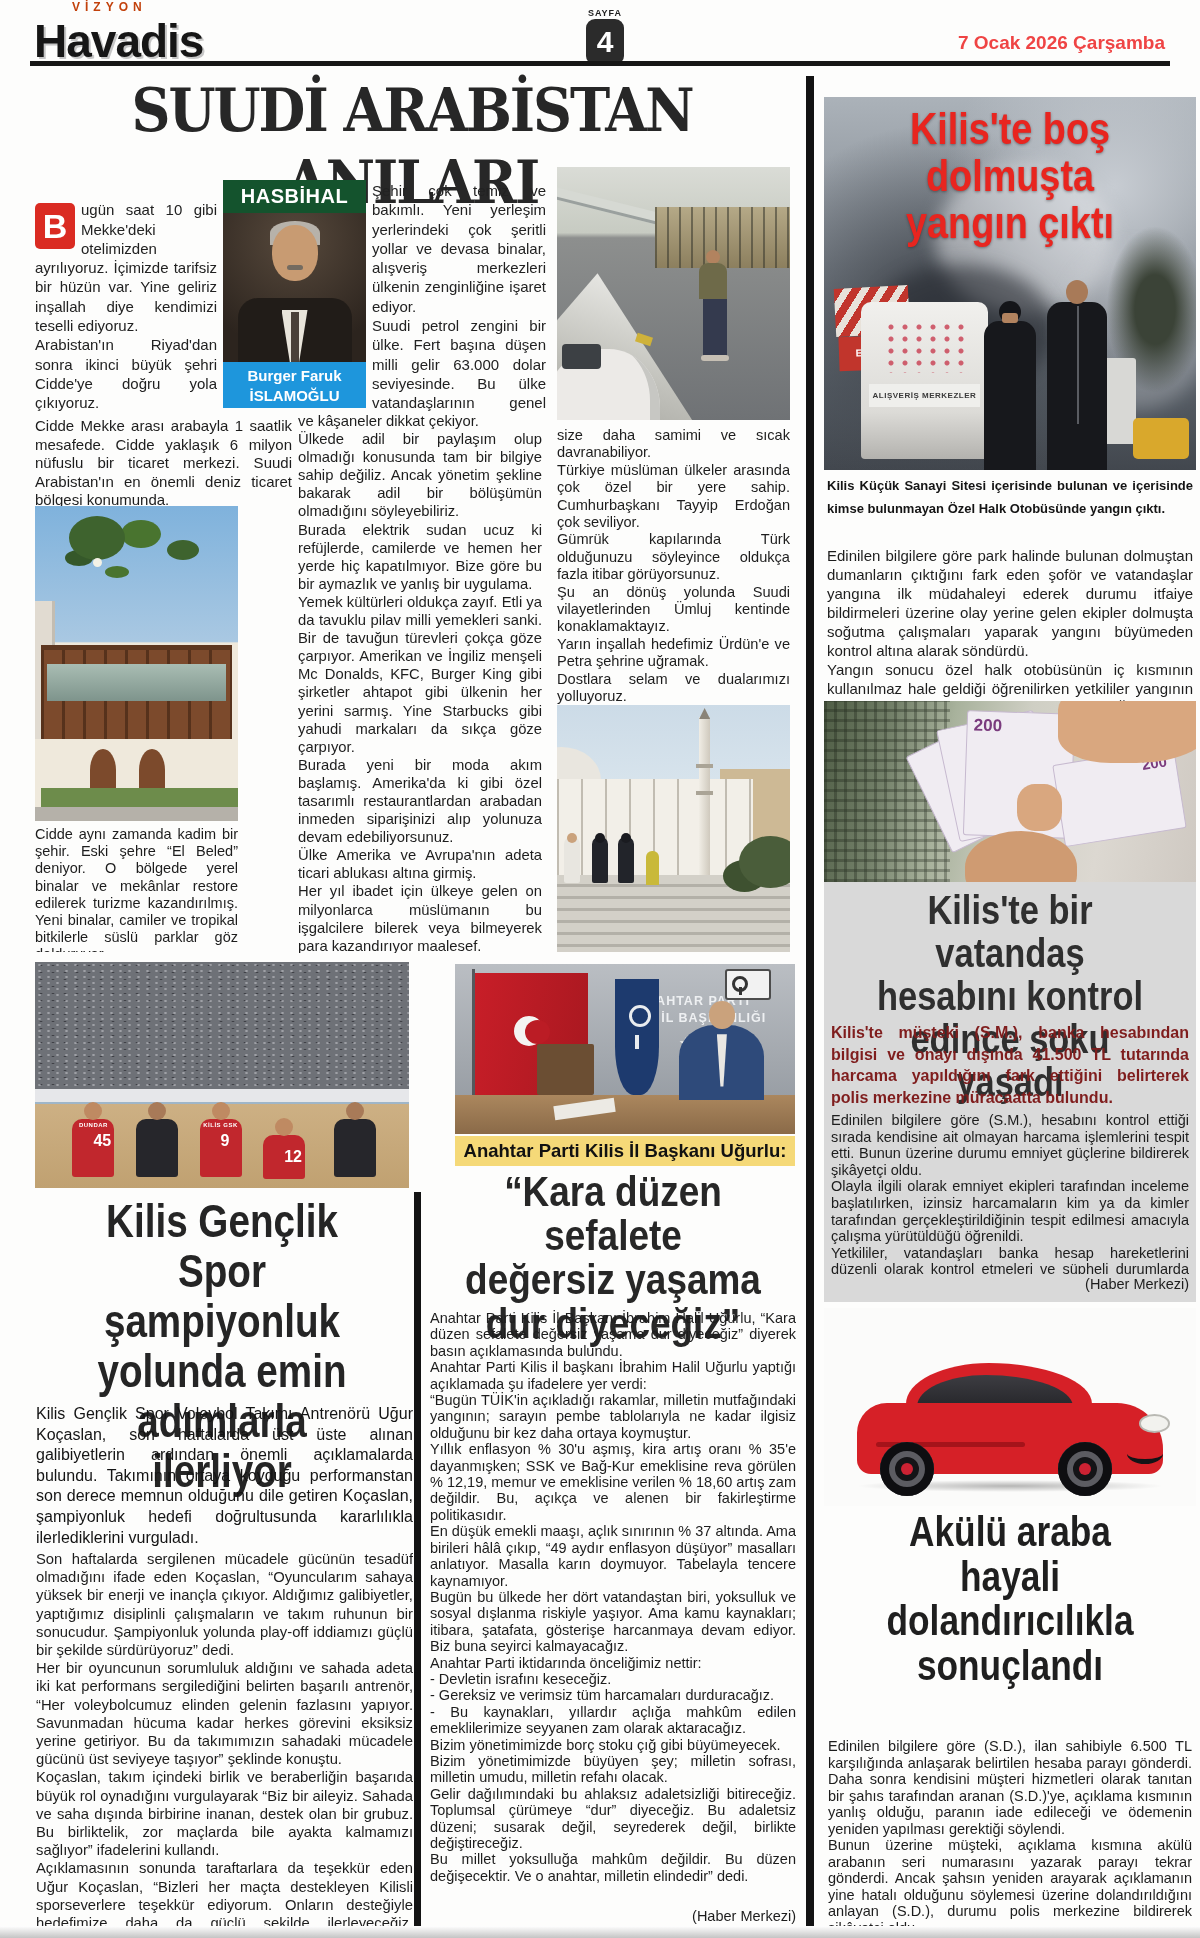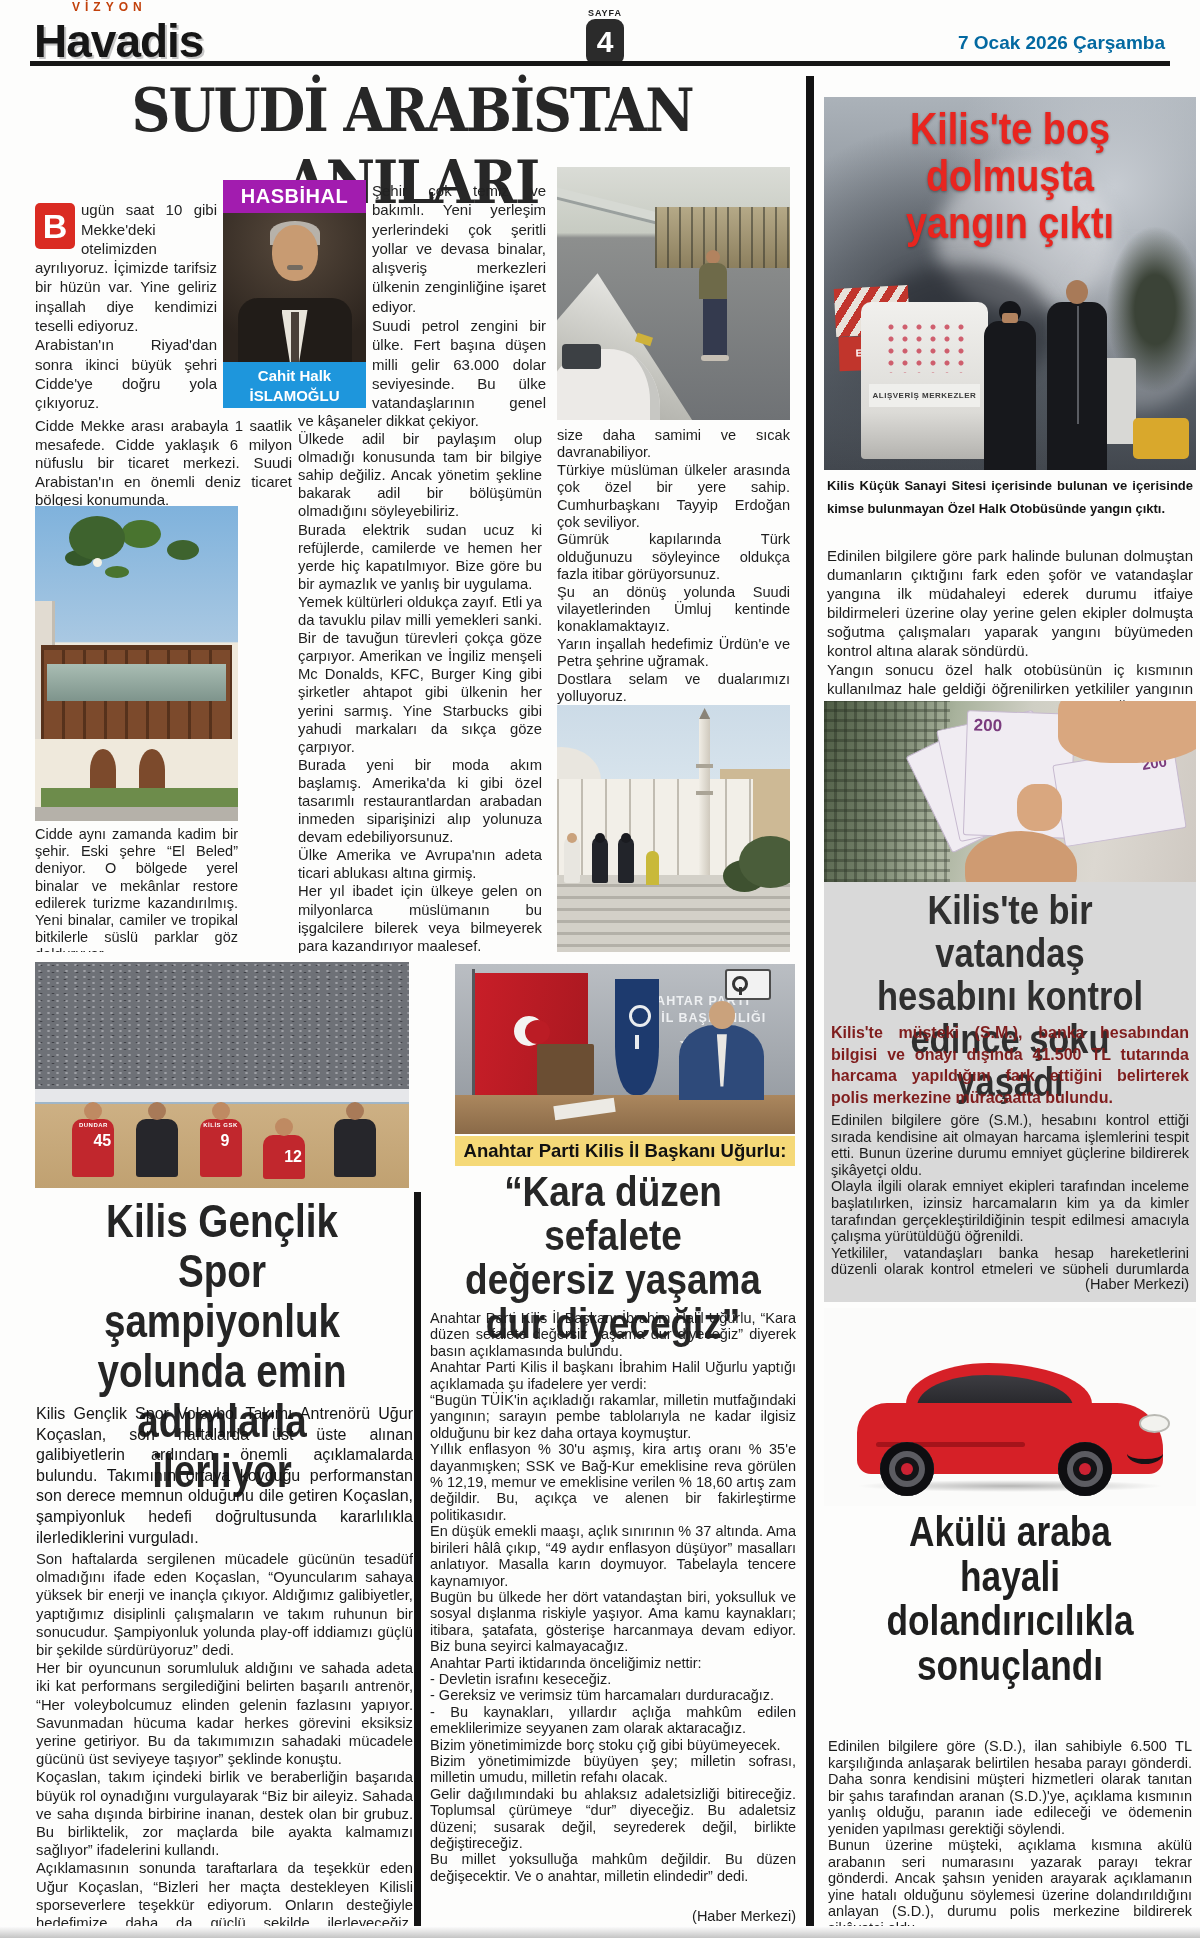--- a/index.html
+++ b/index.html
@@ -11,21 +11,21 @@
   .photo{position:absolute;overflow:hidden;background:#c9c9c9}
   .photo *{position:absolute}
 
   
   #brand-top{left:72px;top:0;font-size:12px;font-weight:800;letter-spacing:5px;color:#c2410c}
   #brand{left:34px;top:14px;font-size:46px;font-weight:900;letter-spacing:-1px;color:#161616;
          text-shadow:2px 2px 0 #c6c6c6}
   #sayfa-label{left:578px;top:8px;width:54px;text-align:center;font-size:9px;font-weight:800;letter-spacing:1px}
   #page-badge{left:586px;top:19px;width:38px;height:46px;background:#2b2b2b;border-radius:9px;
               color:#fff;font-size:30px;font-weight:800;display:flex;align-items:center;justify-content:center}
-  #date{right:35px;top:32px;font-size:19px;font-weight:700;color:#0369a1}
+  #date{right:35px;top:32px;font-size:19px;font-weight:700;color:#ef4444}
   #rule-header{left:30px;top:61px;width:1140px;height:5px;background:#161616}
   #rule-vert-main{left:806px;top:76px;width:8px;height:1852px;background:#131313}
   #rule-vert-bottom{left:414px;top:1192px;width:7px;height:738px;background:#131313}
   #bottom-band{left:0;top:1926px;width:1200px;height:12px;background:linear-gradient(180deg,#fff,#c4c4c4)}
 
   
   #main-headline{left:32px;top:74px;width:760px;height:56px;text-align:center;
     font-family:"DejaVu Serif",serif;font-weight:bold;font-size:54px;letter-spacing:-2px;color:#272727;
     transform:scaleY(1.12);transform-origin:top center}
   .body-txt{font-size:15px;line-height:19.3px;color:#222}
@@ -33,21 +33,21 @@
   #col3a{left:372px;top:181px;width:174px;height:234px;overflow:hidden}
   #col4{left:557px;top:427px;width:233px;height:282px;font-size:14.6px;line-height:17.4px;overflow:hidden}
   #wide-para{left:35px;top:417px;width:257px;height:90px;font-size:15px;line-height:18.6px;overflow:hidden}
   #col3b{left:298px;top:412px;width:244px;height:541px;font-size:14.8px;line-height:18.1px;overflow:hidden}
   #caption-para{left:35px;top:826px;width:203px;height:126px;font-size:14.5px;line-height:17.2px;overflow:hidden}
   .dropcap{float:left;width:40px;height:46px;background:#da2b22;border-radius:5px;color:#fff;
            font-size:34px;font-weight:800;text-align:center;line-height:46px;margin:3px 6px 0 0}
 
   
   #hasbihal-box{left:223px;top:180px;width:143px;height:228px;background:#fff}
-  #hasbihal-head{position:absolute;left:0;top:0;right:0;height:33px;background:#a21caf;color:#fff;
+  #hasbihal-head{position:absolute;left:0;top:0;right:0;height:33px;background:#14532d;color:#fff;
     display:flex;align-items:center;justify-content:center;font-size:20px;font-weight:800;letter-spacing:.5px}
   #hasbihal-photo{top:33px;left:0;right:0;height:149px;background:radial-gradient(circle at 50% 18%,#57493c,#2c241e 78%)}
   .hb-hair{left:50%;top:8px;margin-left:-25px;width:50px;height:24px;border-radius:50% 50% 0 0;background:#b7b2aa}
   .hb-face{left:50%;top:12px;margin-left:-23px;width:46px;height:56px;border-radius:48%;background:#c89b72}
   .hb-mus{left:50%;top:52px;margin-left:-8px;width:16px;height:5px;border-radius:3px;background:#746b60}
   .hb-body{bottom:0;left:50%;margin-left:-57px;width:114px;height:64px;border-radius:20px 20px 0 0;background:#211c18}
   .hb-shirt{bottom:0;left:50%;margin-left:-13px;width:26px;height:52px;background:#e9e5db;
             clip-path:polygon(0 0,100% 0,68% 100%,32% 100%)}
   .hb-tie{bottom:0;left:50%;margin-left:-4px;width:8px;height:50px;background:#4a4038}
   #hasbihal-name{position:absolute;bottom:0;left:0;right:0;height:46px;background:#1e96dc;color:#fff;
@@ -254,21 +254,21 @@
     <div id="hasbihal-head">HASBİHAL</div>
     <div class="photo" id="hasbihal-photo">
       <i class="hb-hair"></i>
       <i class="hb-face"></i>
       <i class="hb-mus"></i>
       <i class="hb-body"></i>
       <i class="hb-shirt"></i>
       <i class="hb-tie"></i>
     </div>
     <div id="hasbihal-name">
-      <span>Cahit Halk</span><br>
+      <span>Burger Faruk</span><br>
       <span>İSLAMOĞLU</span>
     </div>
   </div>
 
   <div class="abs body-txt just" id="col3a">Şehir çok temiz ve bakımlı. Yeni yerleşim yerlerindeki çok şeritli yollar ve devasa binalar, alışveriş merkezleri ülkenin zenginliğine işaret ediyor.
 Suudi petrol zengini bir ülke. Fert başına düşen milli gelir 63.000 dolar seviyesinde. Bu ülke vatandaşlarının genel durumuna yansımış görünüyor. Yollarda çok fazla lüks otomobiller ve cipler göze çarpıyor. Ayrıca birçok semtte muhteşem villalar</div>
   <div class="abs just" id="wide-para">Cidde Mekke arası arabayla 1 saatlik mesafede. Cidde yaklaşık 6 milyon nüfuslu bir ticaret merkezi. Suudi Arabistan'ın en önemli deniz ticaret bölgesi konumunda.</div>
   <div class="abs just" id="col3b">ve kâşaneler dikkat çekiyor.
 Ülkede adil bir paylaşım olup olmadığı konusunda tam bir bilgiye sahip değiliz. Ancak yönetim şekline bakarak adil bir bölüşümün olmadığını söyleyebiliriz.
 Burada elektrik sudan ucuz ki refüjlerde, camilerde ve hemen her yerde hiç kapatılmıyor. Bize göre bu bir aymazlık ve yanlış bir uygulama.

